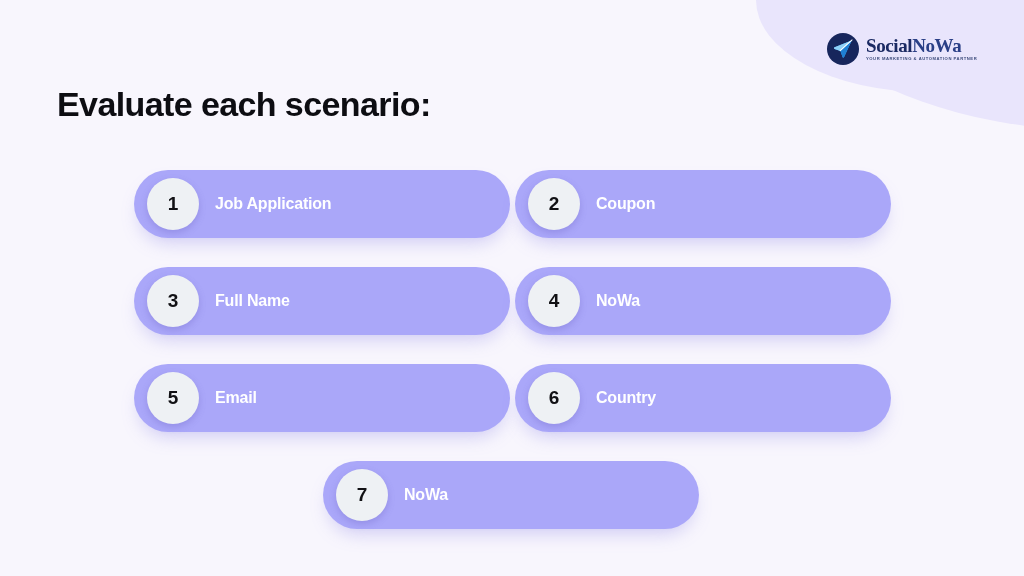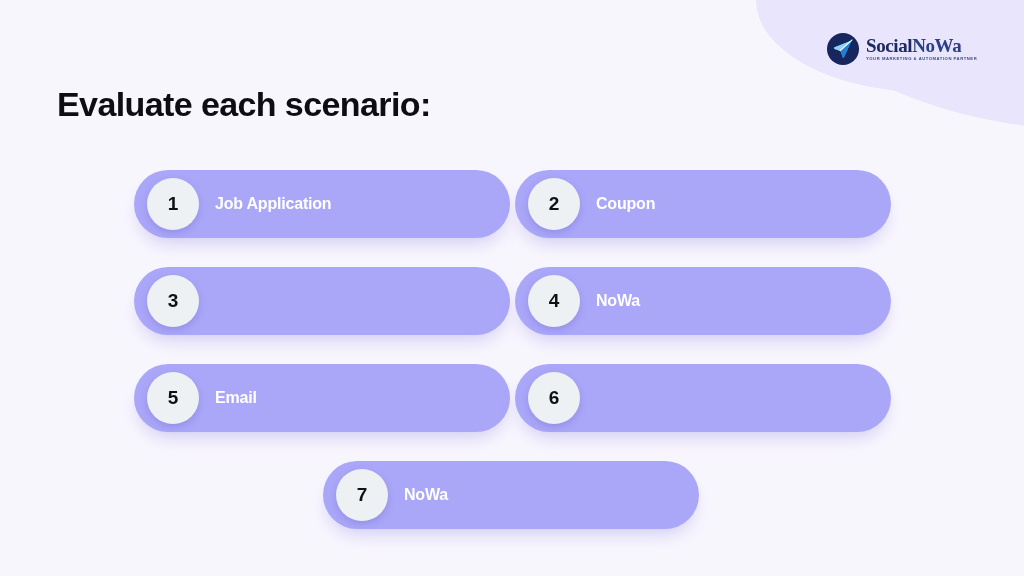--- a/index.html
+++ b/index.html
@@ -204,34 +204,36 @@
       </div>
       <div class="pill right-col">
         <div class="badge">2</div>
         <div class="pill-label">Coupon</div>
       </div>
     </div>
 
     <div class="row">
       <div class="pill left-col">
         <div class="badge">3</div>
+        <div class="pill-label">Full Name</div>
       </div>
       <div class="pill wide-right">
         <div class="badge">4</div>
         <div class="pill-label">NoWa</div>
       </div>
     </div>
 
     <div class="row">
       <div class="pill left-col">
         <div class="badge">5</div>
         <div class="pill-label">Email</div>
       </div>
       <div class="pill wide-right">
         <div class="badge">6</div>
+        <div class="pill-label">Country</div>
       </div>
     </div>
 
     <div class="row centered">
       <div class="pill state-pill">
         <div class="badge">7</div>
         <div class="pill-label">NoWa</div>
       </div>
     </div>
 

